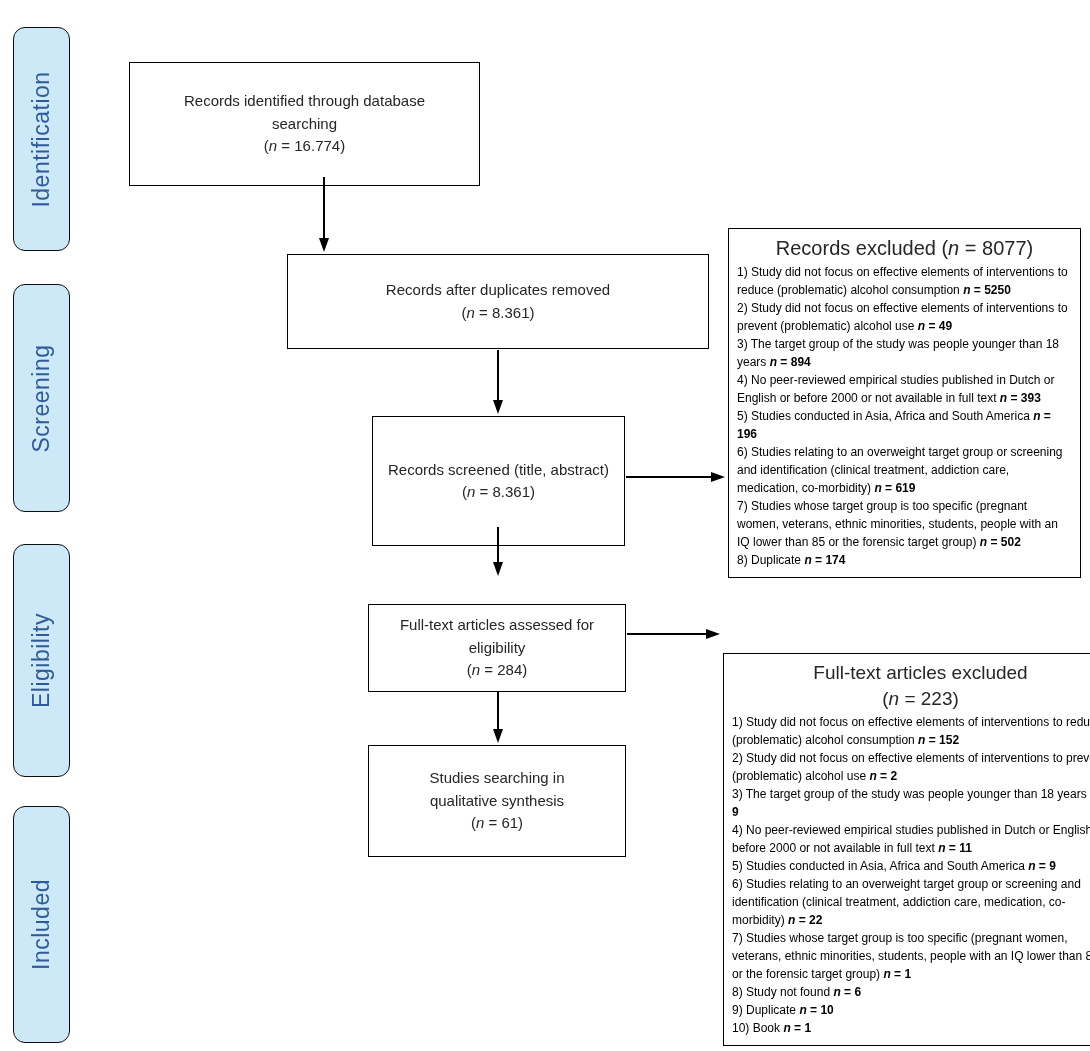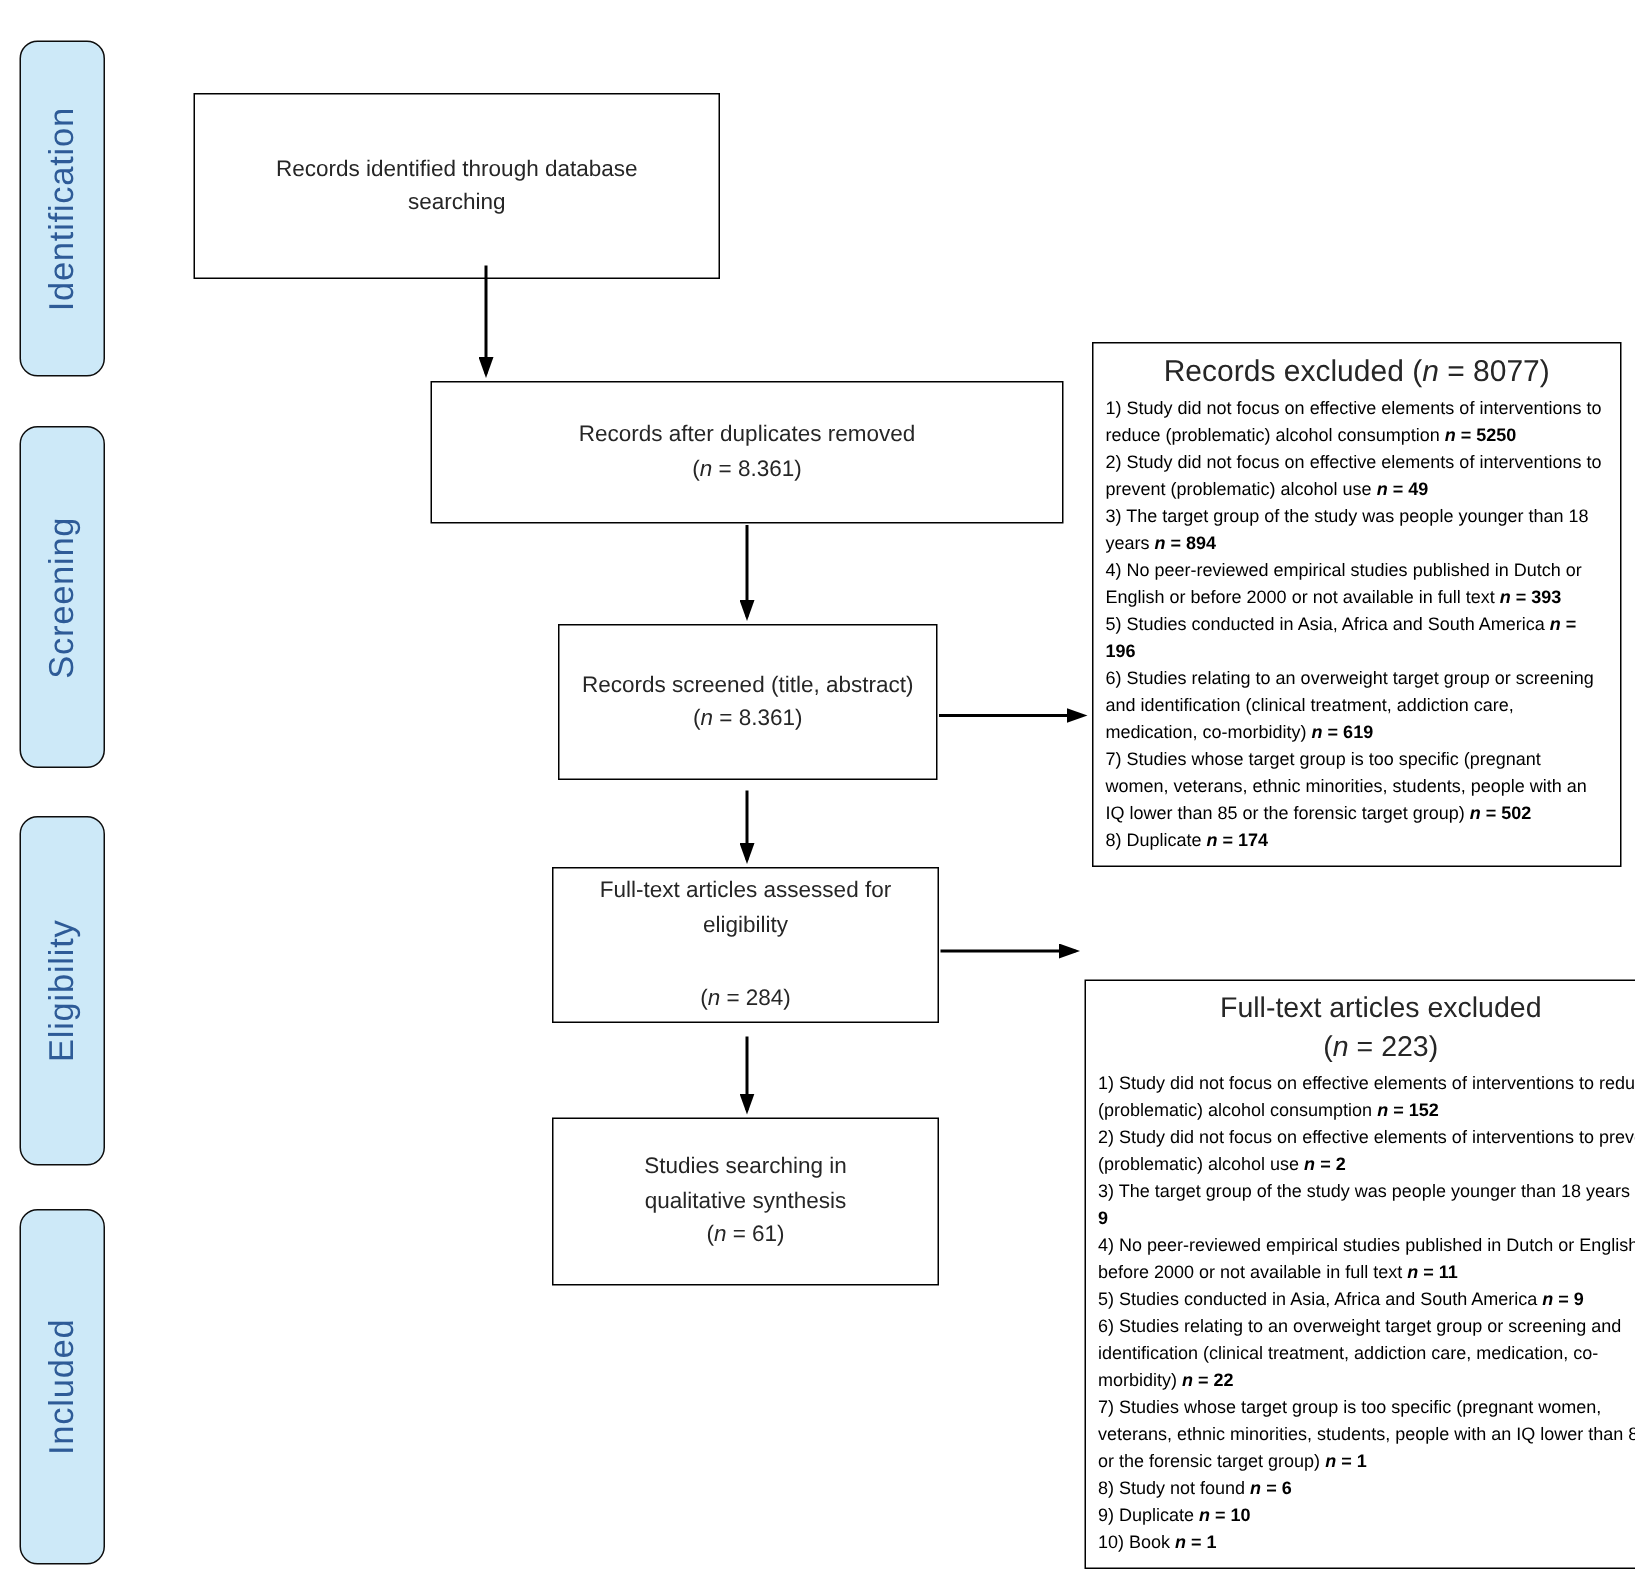--- a/index.html
+++ b/index.html
@@ -38,22 +38,22 @@
     border:1.6px solid #000000;
     display:flex;flex-direction:column;justify-content:center;
     text-align:center;
     font-size:15px;line-height:1.5;
     padding:4px 8px;box-sizing:border-box;
   }
   .flow-box .bt{margin:0 auto;}
   #fb1{left:129px;top:62px;width:351px;height:124px;}
   #fb1 .bt{max-width:292px;}
   #fb2{left:287px;top:254px;width:422px;height:95px;}
-  #fb3{left:372px;top:416px;width:253px;height:104px;}
-  #fb4{left:368px;top:578px;width:258px;height:104px;justify-content:space-between;}
+  #fb3{left:372px;top:416px;width:253px;height:130px;}
+  #fb4{left:368px;top:604px;width:258px;height:88px;}
   #fb5{left:368px;top:745px;width:258px;height:112px;}
   #fb5 .bt{max-width:206px;}
 
   
   .excl-box{
     position:absolute;
     background:#ffffff;
     border:1.6px solid #000000;
     padding:5px 8px 8px 8px;
     box-sizing:border-box;
@@ -94,20 +94,21 @@
   </div>
   <div class="stage" id="stage-eligibility">
     <span class="stage-text">Eligibility</span>
   </div>
   <div class="stage" id="stage-included">
     <span class="stage-text">Included</span>
   </div>
 
   <div class="flow-box" id="fb1">
     <div class="bt">Records identified through database searching</div>
+    <div class="bc">(<i>n</i> = 16.774)</div>
   </div>
   <div class="flow-box" id="fb2">
     <div class="bt">Records after duplicates removed</div>
     <div class="bc">(<i>n</i> = 8.361)</div>
   </div>
   <div class="flow-box" id="fb3">
     <div class="bt">Records screened (title, abstract)</div>
     <div class="bc">(<i>n</i> = 8.361)</div>
   </div>
   <div class="flow-box" id="fb4">

